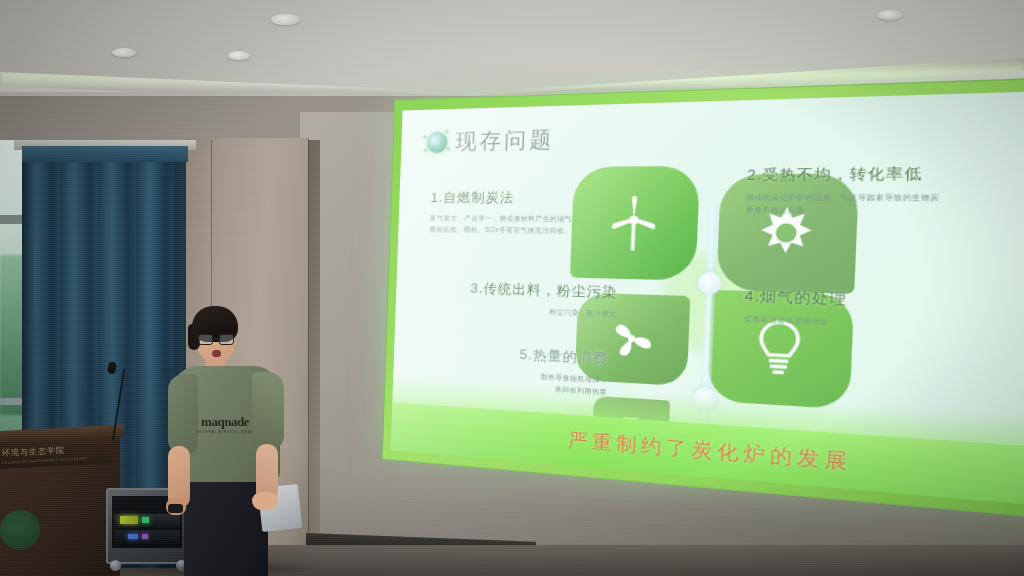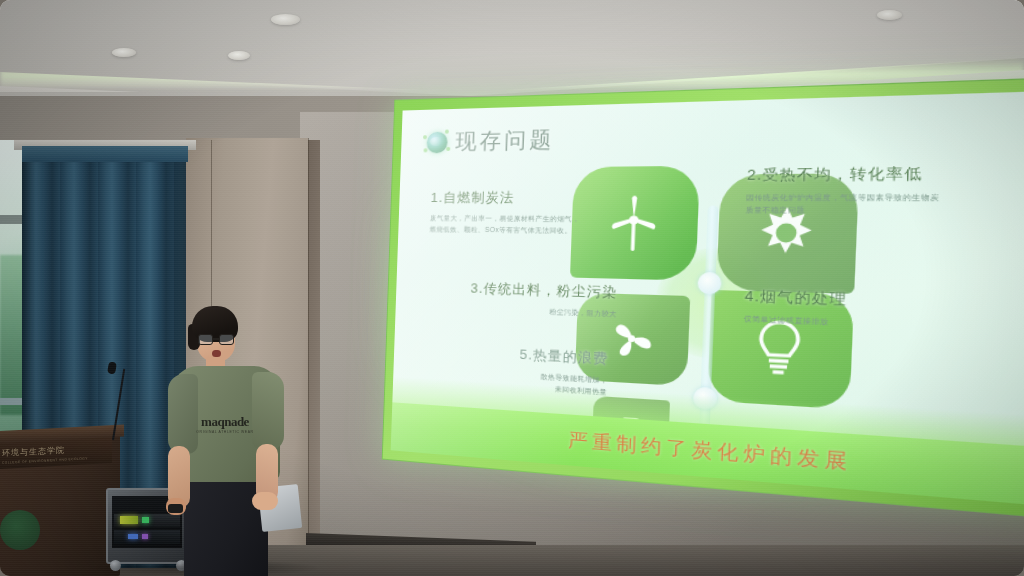--- a/index.html
+++ b/index.html
@@ -1,19 +1,19 @@
 <!DOCTYPE html>
 <html><head>
 <meta charset="utf-8">
 <style>
   * { margin:0; padding:0; box-sizing:border-box; }
   html,body { width:1024px; height:576px; overflow:hidden; background:#6f6a63;
     font-family:"Liberation Sans","DejaVu Sans",sans-serif; }
 
-  #scene { position:relative; width:1024px; height:576px; overflow:hidden;border-radius:10px; }
+  #scene { position:relative; width:1024px; height:576px; overflow:hidden; }
 
   
   .wall-main{position:absolute;left:0;top:96px;width:1024px;height:480px;
     background:linear-gradient(100deg,#8d8880 0%,#938d85 18%,#9b958c 40%,#a6a098 62%,#a9a39a 80%,#9d978e 100%);}
   .wall-right{position:absolute;left:300px;top:112px;width:724px;height:464px;
     background:linear-gradient(175deg,#a8a29a 0%,#a29c93 45%,#8e8880 100%);}
   .wall-right-shade{position:absolute;left:300px;top:112px;width:724px;height:464px;
     background:linear-gradient(120deg,rgba(255,255,255,0.10),rgba(0,0,0,0.12) 70%);}
 
   

